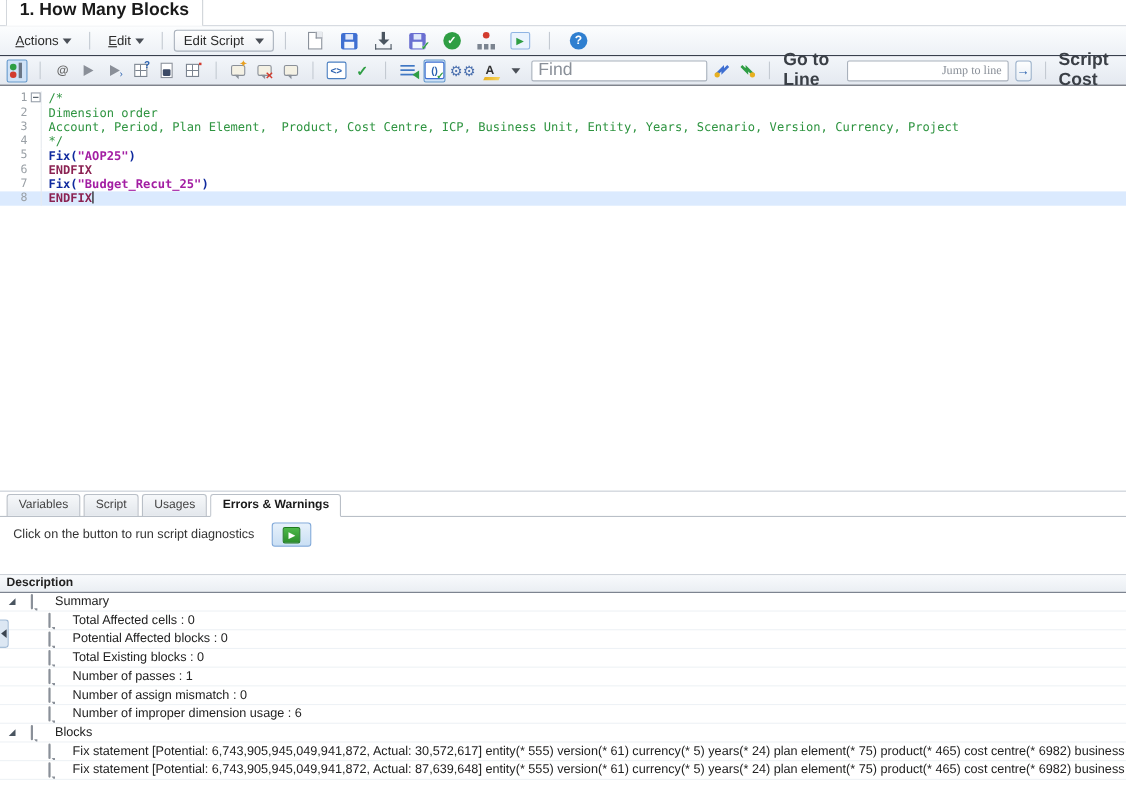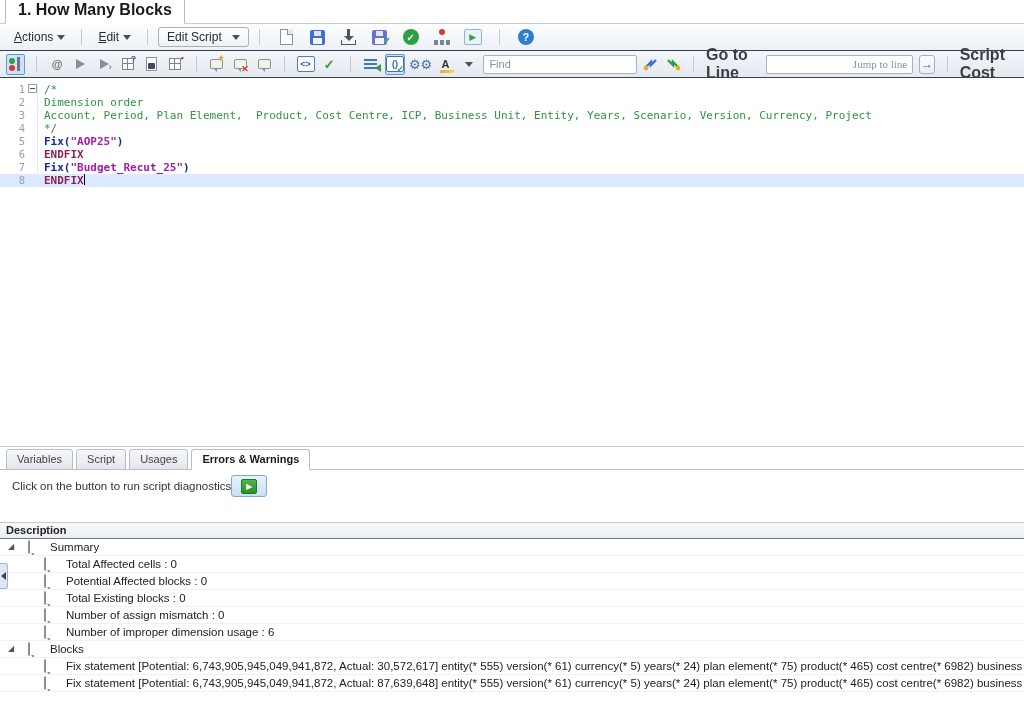--- a/index.html
+++ b/index.html
@@ -60,21 +60,21 @@
   .fontpaint { font-weight:bold; color:#333; position:relative; font-size:11px; }
   .fontpaint::after { content:""; position:absolute; left:-1px; bottom:-3px; width:14px; height:3px; background:linear-gradient(90deg,#e8b020,#f6d35a); transform:skewX(-25deg); }
   .slider-ic { position:relative; width:12px; height:14px; }
   .slider-ic .bar { position:absolute; left:8px; top:0; width:3px; height:14px; background:#6a7686; }
   .slider-ic .dg { position:absolute; left:0; top:1px; width:6px; height:6px; border-radius:50%; background:#2f9e44; }
   .slider-ic .dr { position:absolute; left:0; bottom:0; width:6px; height:6px; border-radius:50%; background:#d23b2e; }
   .speaker { width:0; height:0; border-top:5px solid transparent; border-bottom:5px solid transparent; border-left:9px solid #8a8f98; position:relative; }
   .page-ic { width:11px; height:14px; background:#fff; border:1px solid #8a919b; position:relative; }
   .page-ic::after { content:""; position:absolute; left:1px; bottom:1px; width:7px; height:6px; background:#3c4a66; border-radius:1px; }
   .find-wrap { margin-left:auto; display:flex; align-items:center; gap:6px; }
-  .find-input { width:160px; height:19px; border:1px solid #a9b1bc; border-radius:2px; padding:0 5px; font-size:11px; font-family:"Liberation Sans",sans-serif; color:#333; background:#fff; }
+  .find-input { width:160px; height:19px; border:1px solid #a9b1bc; border-radius:2px; padding:0 5px; font-size:16px; font-family:"Liberation Sans",sans-serif; color:#333; background:#fff; }
   .find-input::placeholder, .jump-input::placeholder { color:#8a9099; }
   .jump-input { width:150px; height:19px; border:1px solid #a9b1bc; border-radius:2px; padding:0 5px; font-size:11px; text-align:right; font-family:Liberation Serif, serif; background:#fff; }
   .fchev { display:flex; }
   .fchev svg { display:block; }
   .go-btn { width:22px; height:19px; border:1px solid #9fb4cc; background:linear-gradient(#fdfefe,#e9eff6); border-radius:3px; color:#2b62b0; font-weight:bold; display:flex; align-items:center; justify-content:center; font-size:12px; }
   .tb-label { color:#3a3f46; font-size:16px;font-weight:bold; }
 
   
   .editor { height:369px; background:#fff; border-bottom:1px solid #c6ccd4; padding-top:5px; overflow:hidden; position:relative; }
   .code-line { display:flex; height:13px; line-height:13px; font-family:"DejaVu Sans Mono", monospace; font-size:11px; white-space:pre; }
@@ -89,21 +89,21 @@
   .c-endfix  { color:#8b2252; }
   .text-caret { display:inline-block; width:1px; height:11px; background:#000; vertical-align:-1px; }
 
   
   .btabs { height:23px; display:flex; align-items:flex-end; padding-left:6px; gap:3px; border-bottom:1px solid #b9bfc7; background:#fff; }
   .btab { position:relative; bottom:-1px; font-size:11px; color:#444; background:linear-gradient(#f6f8fa,#e3e7ec);
     border:1px solid #b9bfc7; border-radius:3px 3px 0 0; padding:3px 10px 4px; }
   .btab.active { background:#fff; border-bottom:1px solid #fff; font-weight:bold; color:#1a1a1a; }
 
   
-  .diag { height:32px; display:flex; align-items:center; padding-left:12px; background:#fff; }
+  .diag { height:32px; display:flex; align-items:center; padding-left:12px; gap:16px; background:#fff; }
   .diag-text { font-size:11.5px; color:#333; }
   .run-btn { width:36px; height:22px; border:1px solid #7fa8d9; background:linear-gradient(#e7f1fb,#c9dff4); border-radius:3px; display:flex; align-items:center; justify-content:center; }
   .run-ic { width:16px; height:15px; background:linear-gradient(#4db84a,#2c8f2c); border:1px solid #1f7a1f; border-radius:2px; color:#fff; font-size:8px; display:flex; align-items:center; justify-content:center; }
 
   .gap-strip { height:20px; background:#fff; }
 
   
   .results { border-top:1px solid #c3c9d1; }
   .res-header { height:16px; background:linear-gradient(#f8fafc,#eaeef3); border-bottom:1px solid #6f7784;
     font-weight:bold; font-size:11px; color:#222; padding:1px 0 0 6px; }
@@ -327,20 +327,25 @@
           <span>Potential Affected blocks : 0</span>
         </div>
         <div class="tree-row lvl1">
           <span class="twisty"></span>
           <span class="bubble-cell"><span class="tr-bubble"></span></span>
           <span>Total Existing blocks : 0</span>
         </div>
         <div class="tree-row lvl1">
           <span class="twisty"></span>
           <span class="bubble-cell"><span class="tr-bubble"></span></span>
+          <span>Number of passes : 1</span>
+        </div>
+        <div class="tree-row lvl1">
+          <span class="twisty"></span>
+          <span class="bubble-cell"><span class="tr-bubble"></span></span>
           <span>Number of assign mismatch : 0</span>
         </div>
         <div class="tree-row lvl1">
           <span class="twisty"></span>
           <span class="bubble-cell"><span class="tr-bubble"></span></span>
           <span>Number of improper dimension usage : 6</span>
         </div>
         <div class="tree-row lvl0">
           <span class="twisty">◢</span>
           <span class="bubble-cell"><span class="tr-bubble"></span></span>

